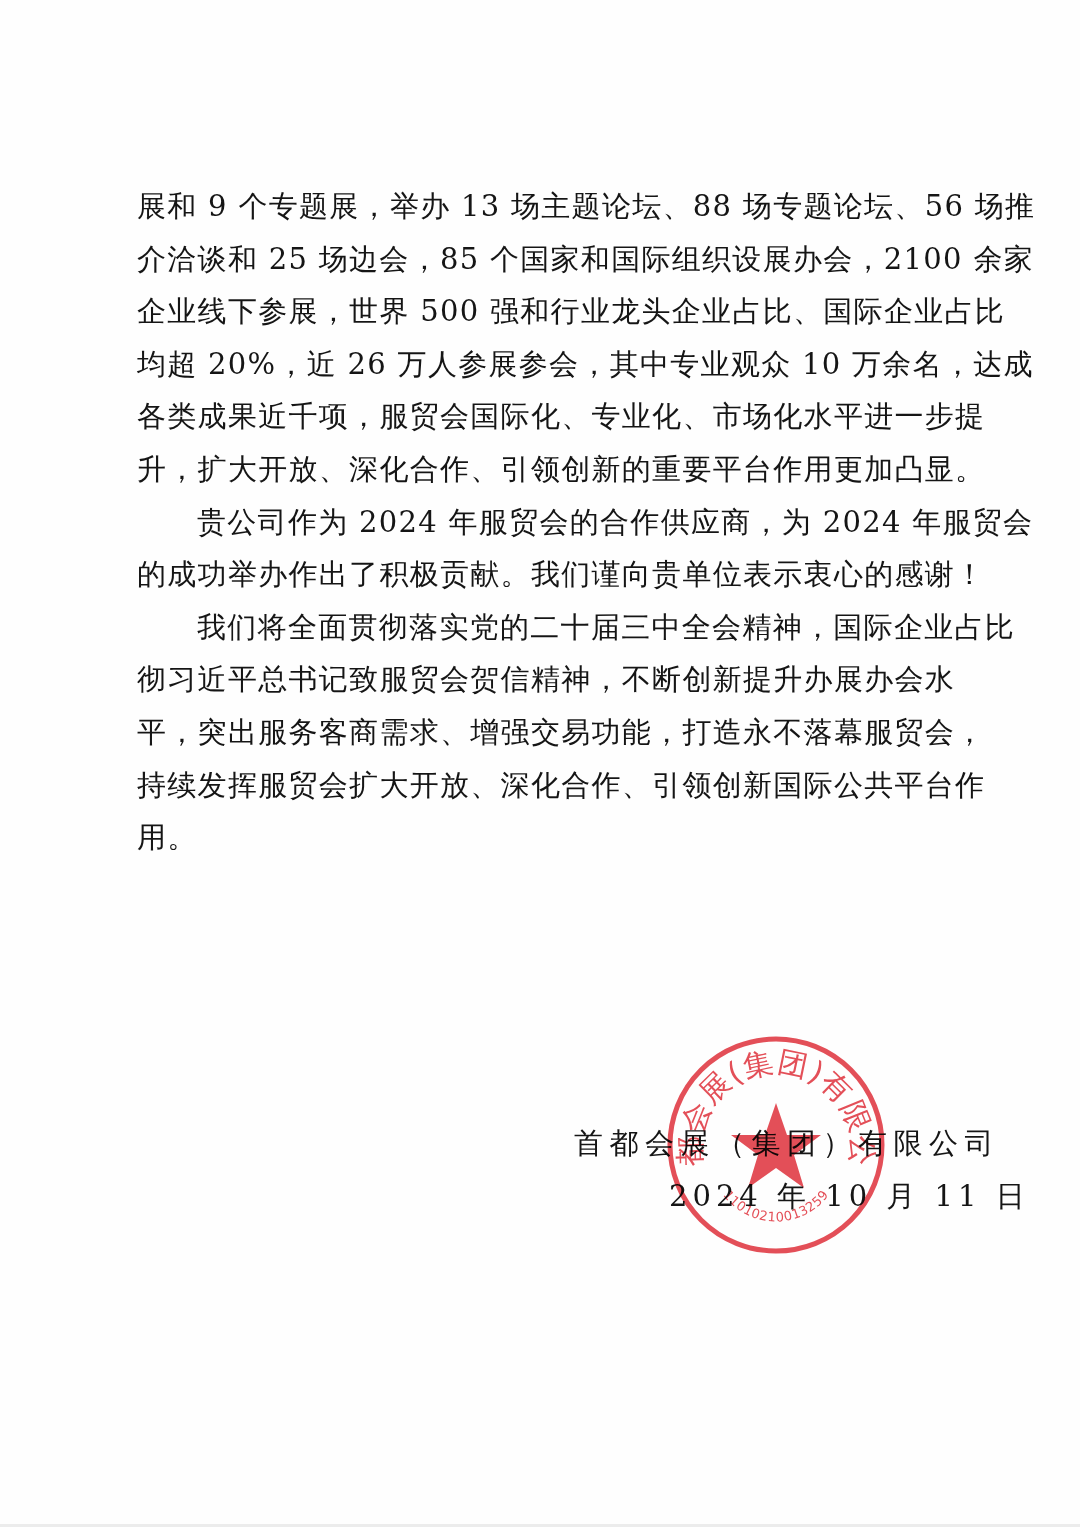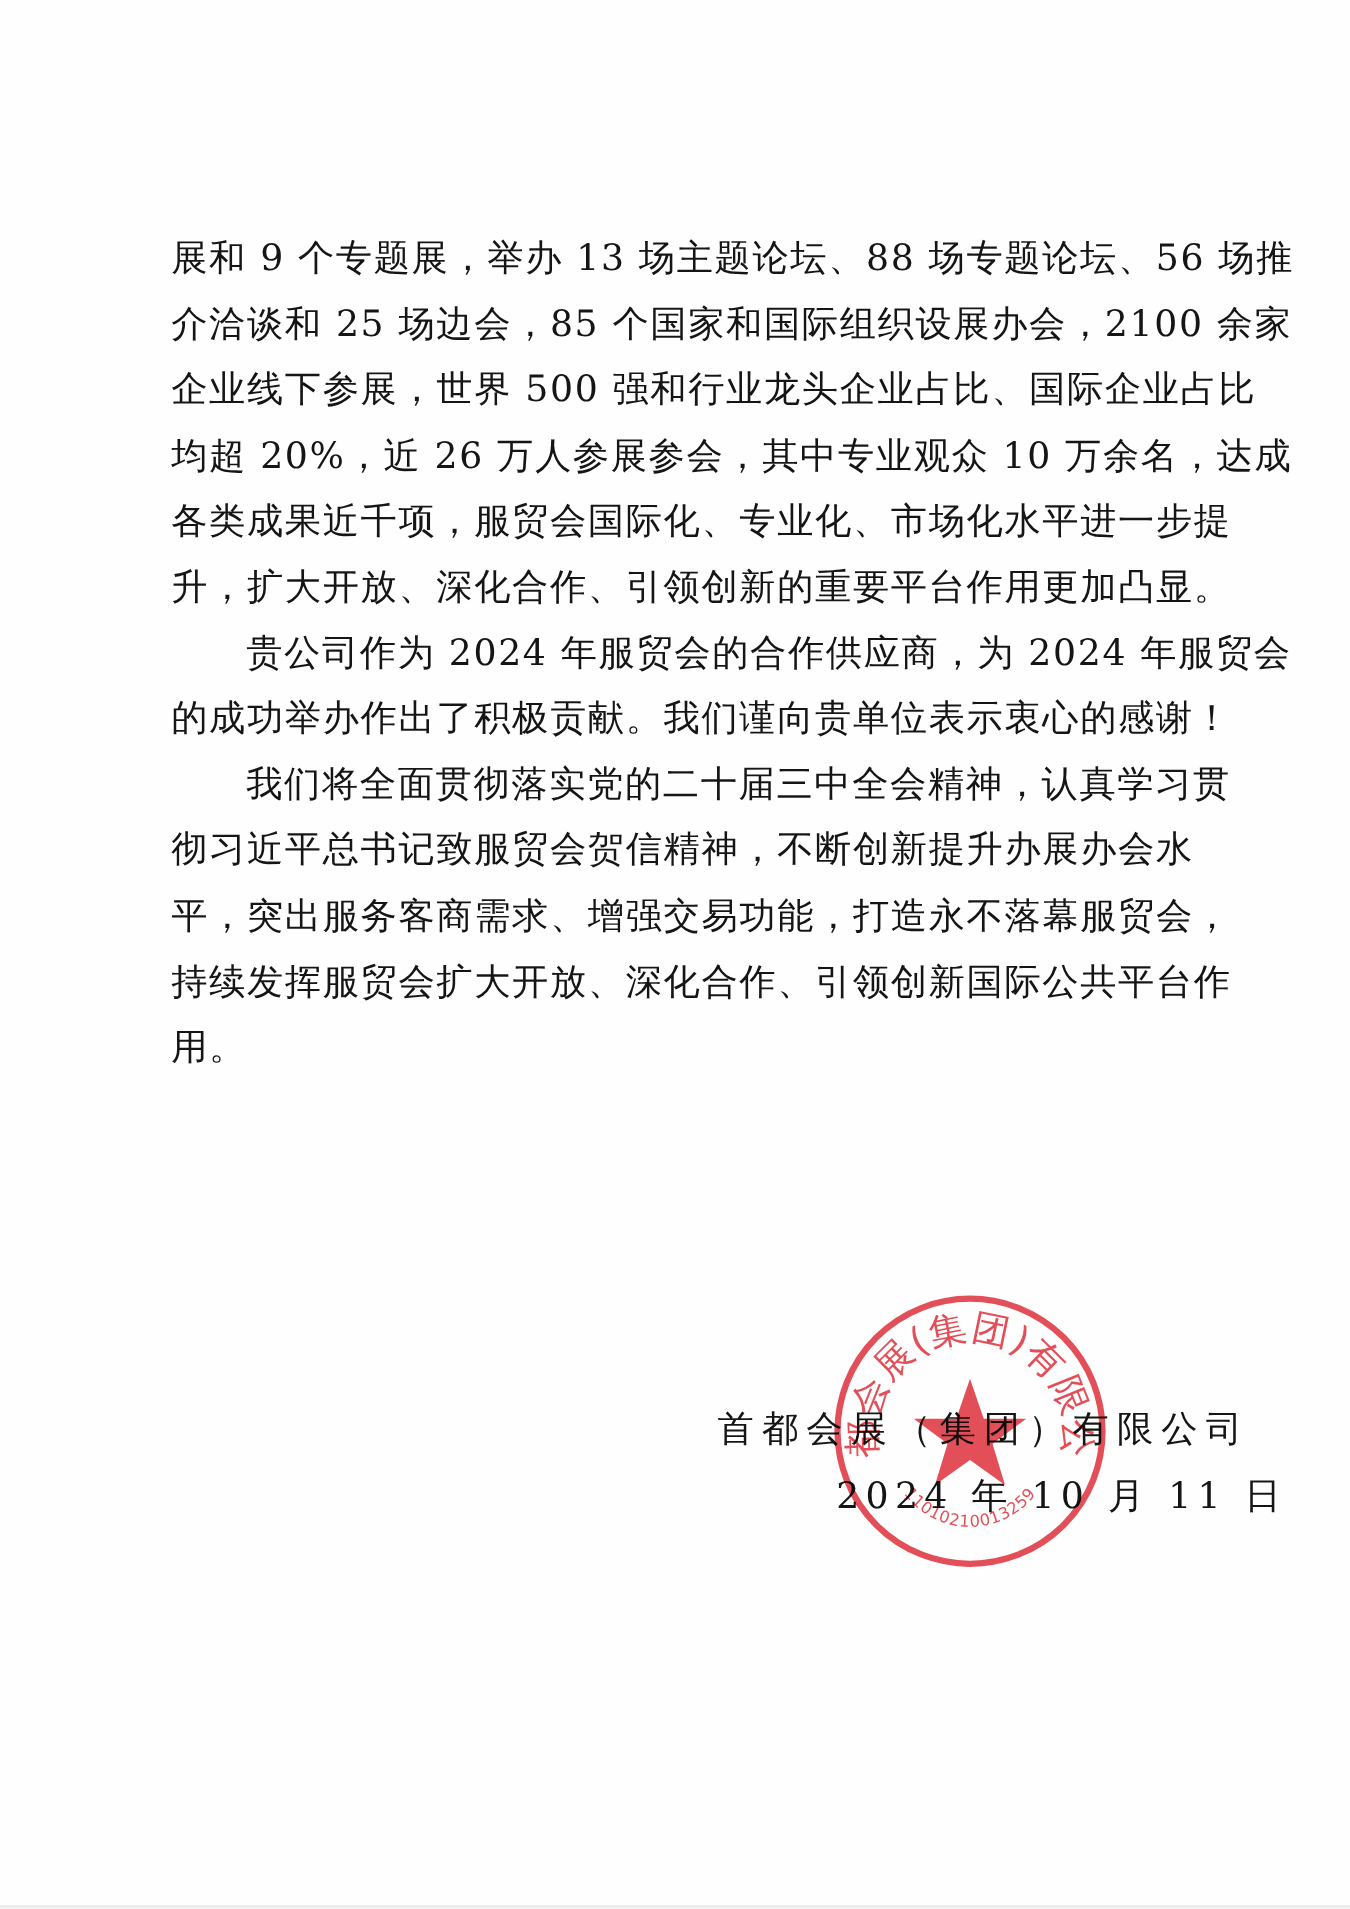--- a/index.html
+++ b/index.html
@@ -99,21 +99,21 @@
       <div class="line">各类成果近千项，服贸会国际化、专业化、市场化水平进一步提</div>
       <div class="line">升，扩大开放、深化合作、引领创新的重要平台作用更加凸显。</div>
     </div>
 
     <div class="paragraph">
       <div class="line indent">贵公司作为 2024 年服贸会的合作供应商，为 2024 年服贸会</div>
       <div class="line">的成功举办作出了积极贡献。我们谨向贵单位表示衷心的感谢！</div>
     </div>
 
     <div class="paragraph">
-      <div class="line indent">我们将全面贯彻落实党的二十届三中全会精神，认真学习贯</div>
+      <div class="line indent">我们将全面贯彻落实党的二十届三中全会精神，国际企业占比</div>
       <div class="line">彻习近平总书记致服贸会贺信精神，不断创新提升办展办会水</div>
       <div class="line">平，突出服务客商需求、增强交易功能，打造永不落幕服贸会，</div>
       <div class="line">持续发挥服贸会扩大开放、深化合作、引领创新国际公共平台作</div>
       <div class="line">用。</div>
     </div>
 
     <div class="paragraph">
     </div>
   </div>
 

